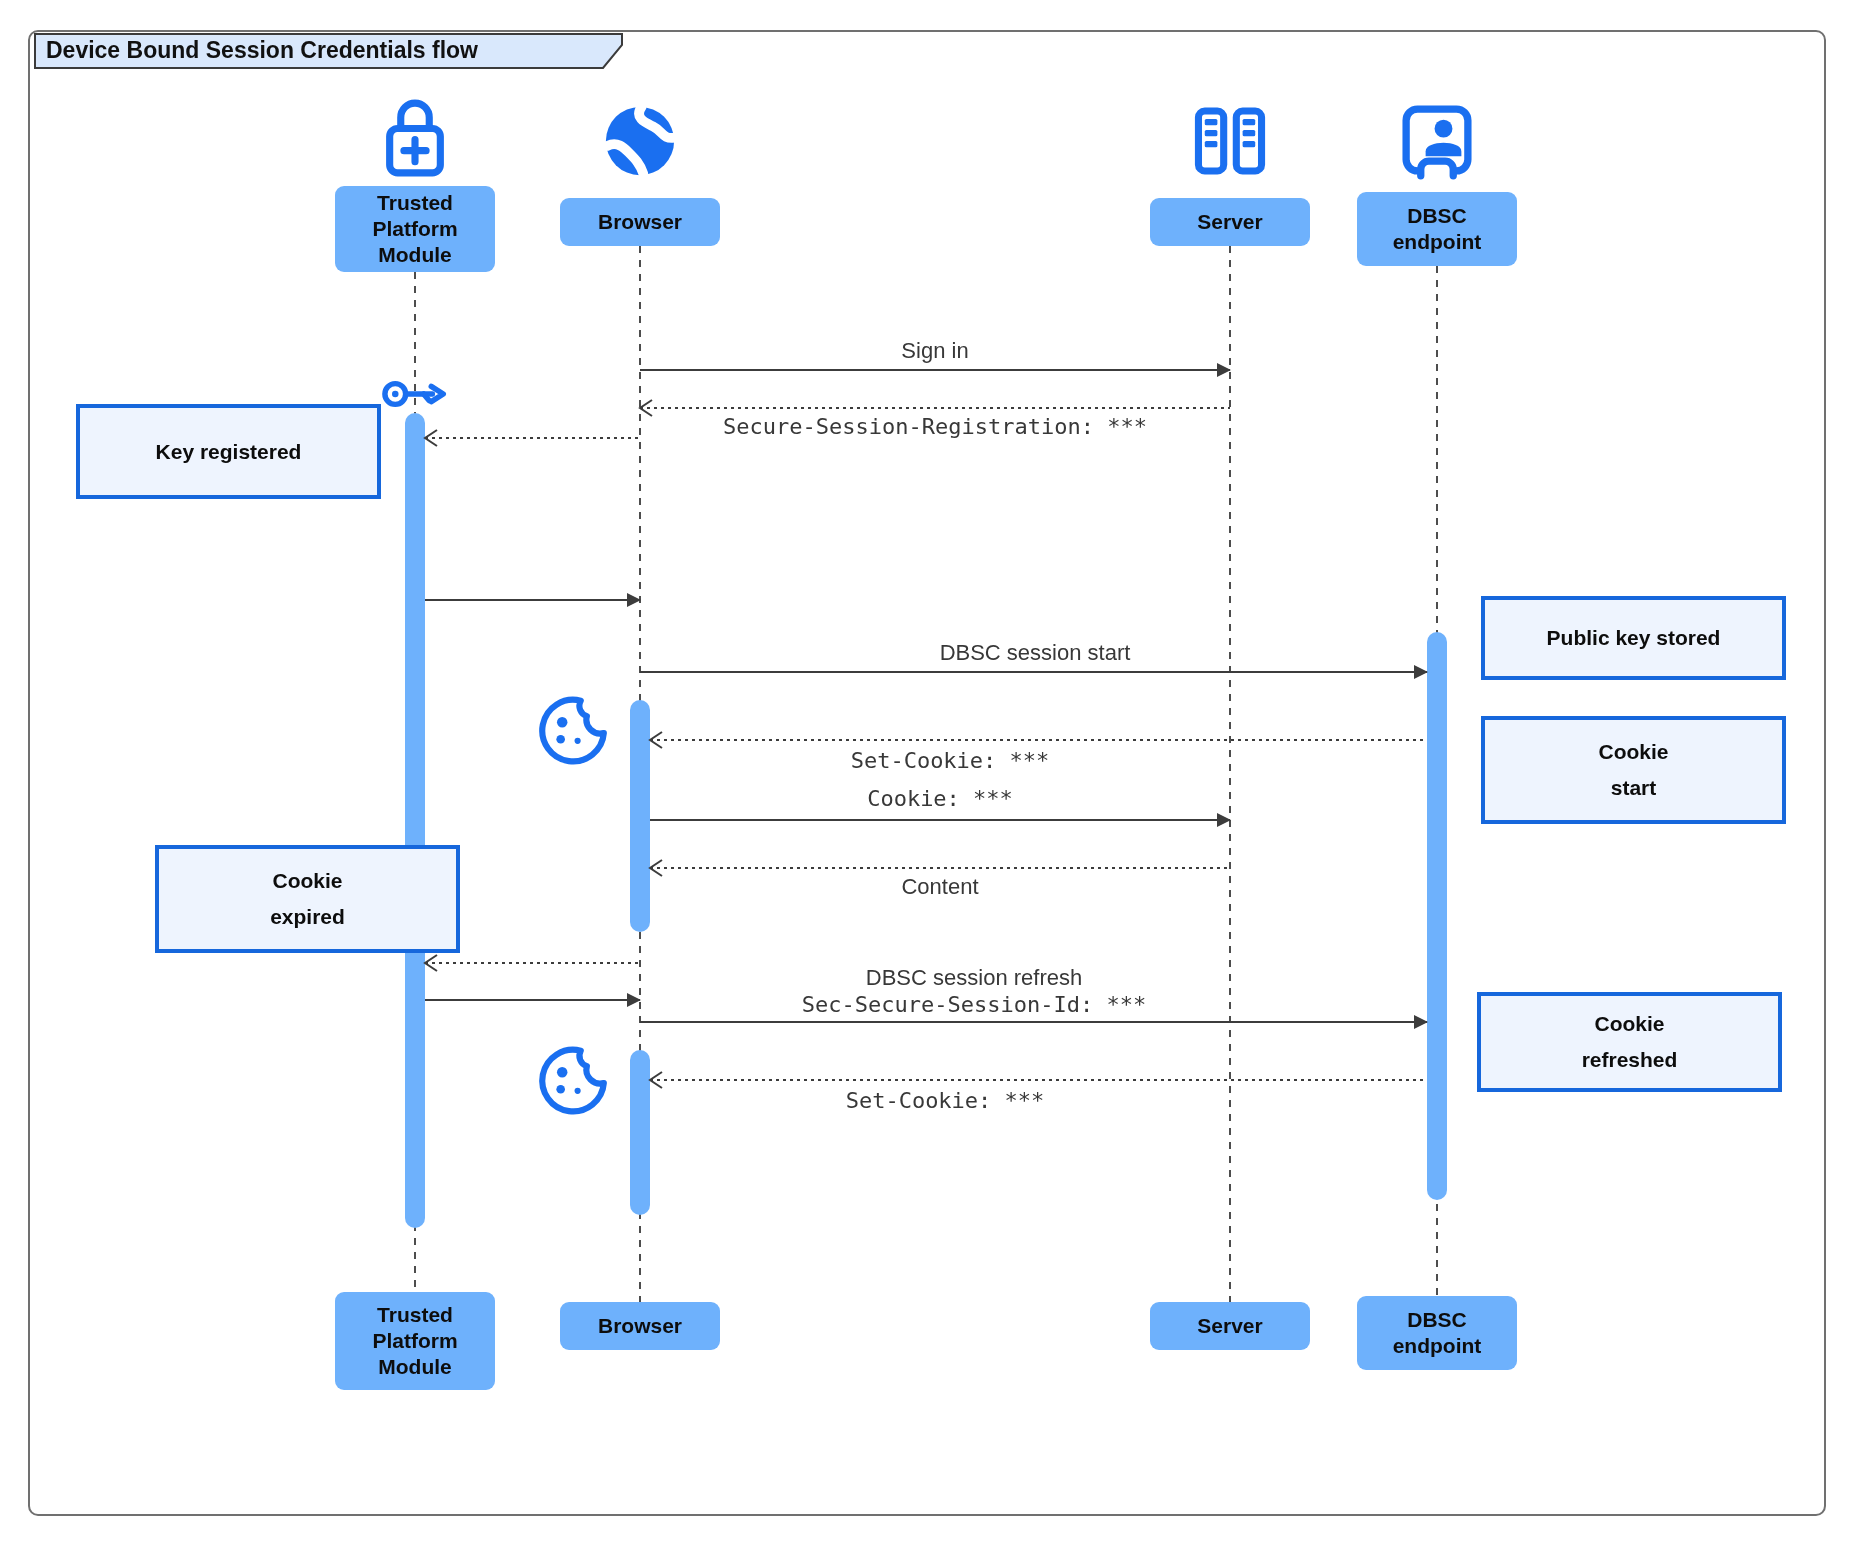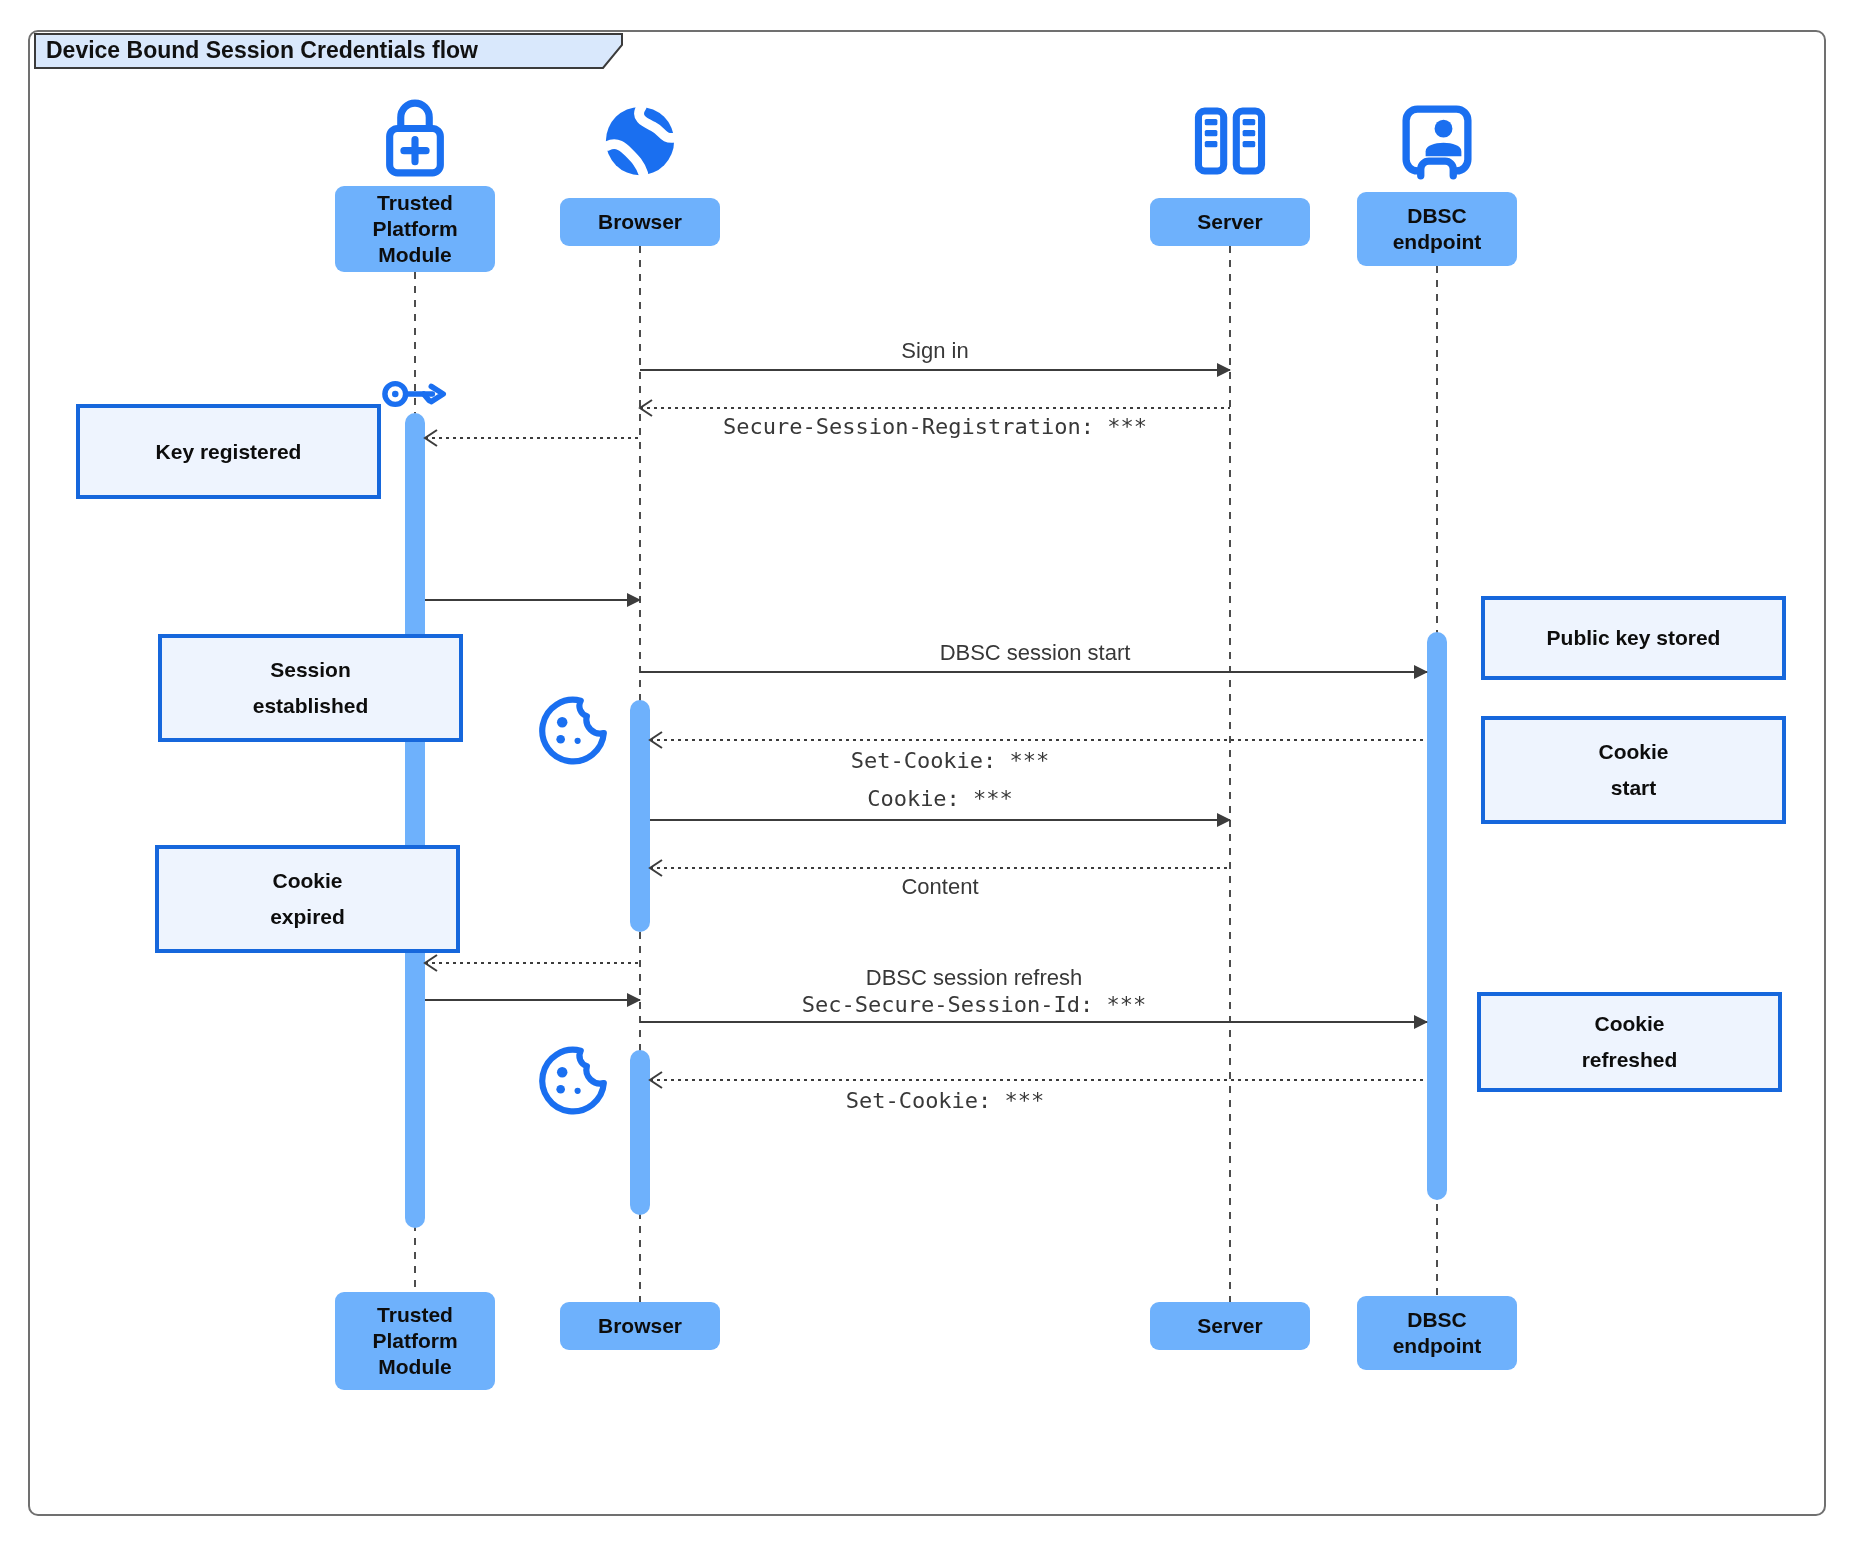--- a/index.html
+++ b/index.html
@@ -149,24 +149,20 @@
 
   <div class="abs line-solid" style="left:425px;top:599px;width:215px;">
     <span class="tri-right"></span>
   </div>
 
   <div class="abs line-solid" style="left:640px;top:671px;width:787px;">
     <span class="tri-right"></span>
   </div>
   <div class="abs msg-label" style="left:1035px;top:640px;text-align:center;">DBSC session start</div>
 
-  <div class="abs note" style="left:158px;top:634px;width:305px;height:108px;">
-    <span>Session</span>
-    <span>established</span>
-  </div>
 
   <div class="abs note" style="left:1481px;top:568px;width:305px;height:84px;margin-top:28px;">
     <span>Public key stored</span>
   </div>
 
   <div class="abs icon" style="left:536px;top:692px;">
     <svg width="74" height="76" viewBox="0 0 48 48">
       <path d="M29 5 A20 20 0 1 0 44 26 a9 9 0 0 1 -11 -11 a7 7 0 0 1 -4 -10 z" fill="none" stroke="#1a6ff0" stroke-width="4" stroke-linejoin="round"></path>
       <circle cx="17" cy="19" r="3.4" fill="#1a6ff0"></circle>
       <circle cx="16" cy="30" r="2.8" fill="#1a6ff0"></circle>

